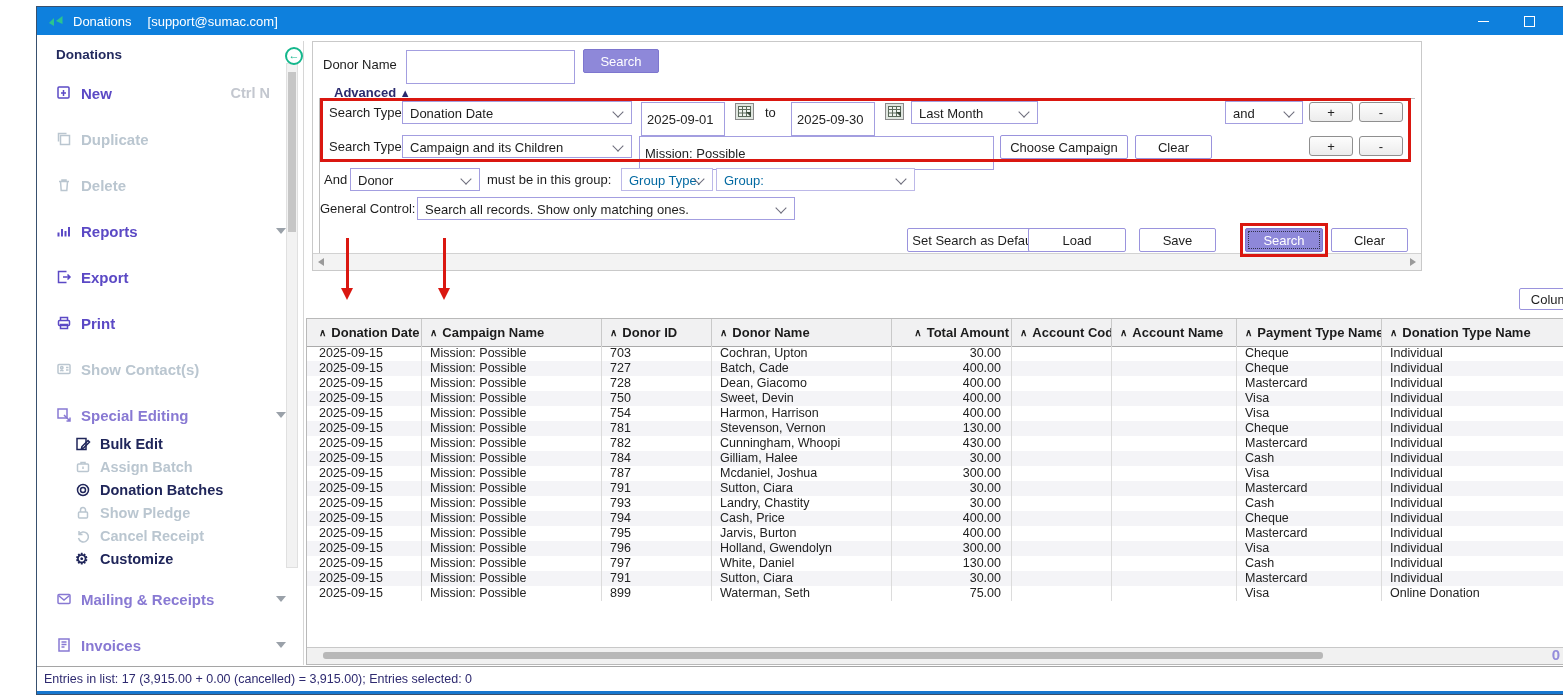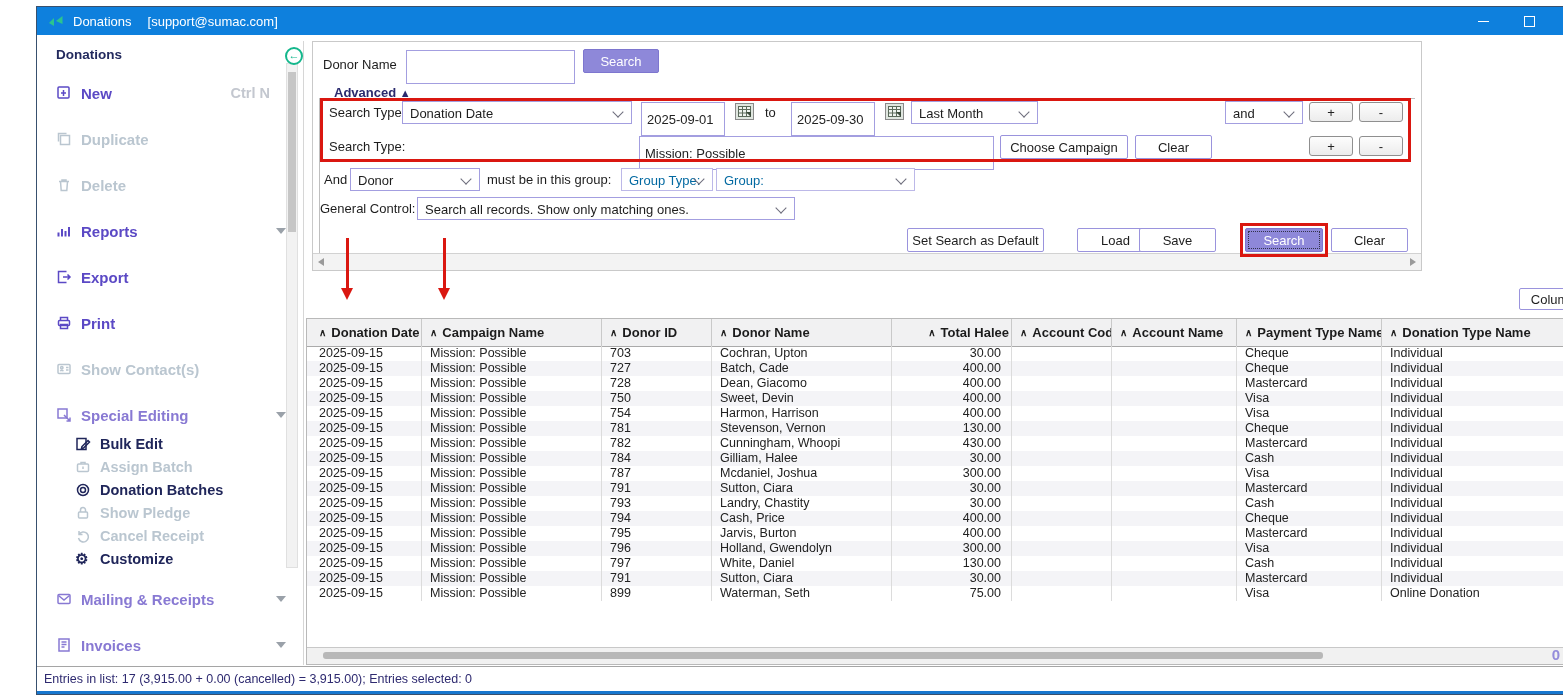--- a/index.html
+++ b/index.html
@@ -308,20 +308,24 @@
         <span class="sel-chev"></span>
     </div>
     <div class="select" style="left:912px;top:59px;width:78px">
       <span class="select-text">and</span>
         <span class="sel-chev"></span>
     </div>
     <button class="pm" style="left:996px;top:60px;width:44px">+</button>
     <button class="pm" style="left:1046px;top:60px;width:44px">-</button>
 
     <span class="label" style="left:16px;top:97px">Search Type:</span>
+    <div class="select" style="left:89px;top:93px;width:230px">
+      <span class="select-text">Campaign and its Children</span>
+        <span class="sel-chev"></span>
+    </div>
     <input class="tinput" style="left: 326px; top: 94px; width: 355px;" value="Mission: Possible">
     <button class="btn" style="left:687px;top:93px;width:128px">Choose Campaign</button>
     <button class="btn" style="left:822px;top:93px;width:77px">Clear</button>
     <button class="pm" style="left:996px;top:94px;width:44px">+</button>
     <button class="pm" style="left:1046px;top:94px;width:44px">-</button>
 
     <div class="red-rect" style="left:7px;top:56px;width:1091px;height:64px"></div>
 
     <span class="label" style="left:11px;top:130px">And</span>
     <div class="select" style="left:37px;top:126px;width:130px">
@@ -338,21 +342,21 @@
         <span class="sel-chev"></span>
     </div>
 
     <span class="label" style="left:7px;top:159px">General Control:</span>
     <div class="select" style="left:104px;top:155px;width:378px">
       <span class="select-text">Search all records. Show only matching ones.</span>
         <span class="sel-chev"></span>
     </div>
 
     <button class="btn" style="left:594px;top:186px;width:137px">Set Search as Default</button>
-    <button class="btn" style="left:764px;top:186px;width:77px">Load</button>
+    <button class="btn" style="left:715px;top:186px;width:98px">Load</button>
     <button class="btn" style="left:826px;top:186px;width:77px">Save</button>
     <button class="btn primary focused" style="left:932px;top:186px;width:78px">Search</button>
     <button class="btn" style="left:1018px;top:186px;width:77px">Clear</button>
     <div class="red-rect" style="left:927px;top:181px;width:88px;height:34px"></div>
 
     <div class="hscroll">
       <span class="tri-left"></span>
       <span class="tri-right"></span>
     </div>
   </div>
@@ -376,21 +380,21 @@
         <div class="th" style="width: 110px;">
           <div class="sort">∧</div>
           <div class="th-label">Donor ID</div>
         </div>
         <div class="th" style="width: 180px;">
           <div class="sort">∧</div>
           <div class="th-label">Donor Name</div>
         </div>
         <div class="th amt" style="width: 120px;">
           <div class="sort">∧</div>
-          <div class="th-label">Total Halee</div>
+          <div class="th-label">Total Amount</div>
         </div>
         <div class="th" style="width: 100px;">
           <div class="sort">∧</div>
           <div class="th-label">Account Code</div>
         </div>
         <div class="th" style="width: 125px;">
           <div class="sort">∧</div>
           <div class="th-label">Account Name</div>
         </div>
         <div class="th" style="width: 145px;">

